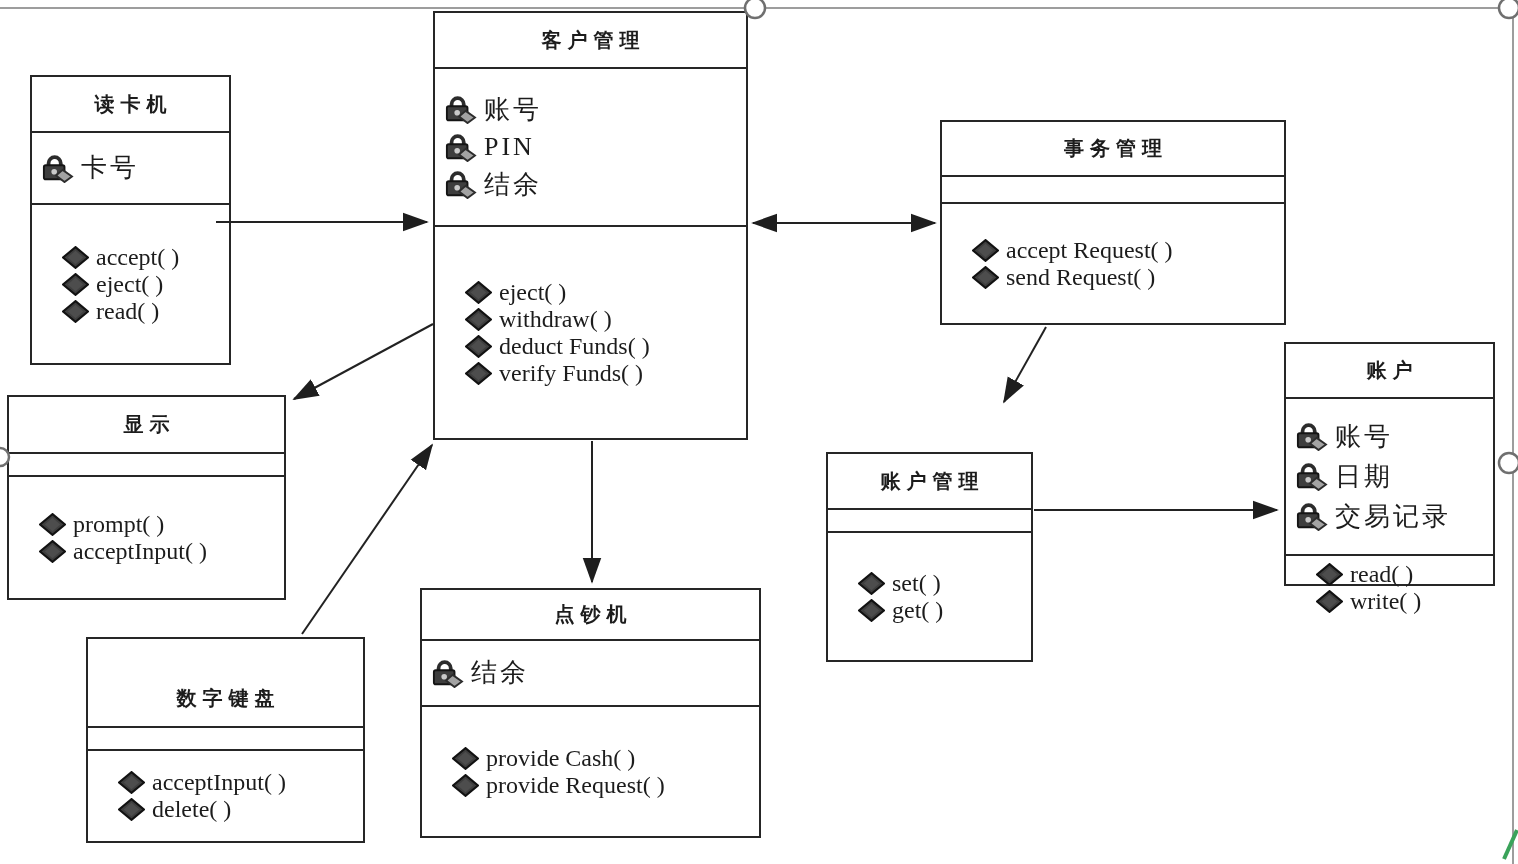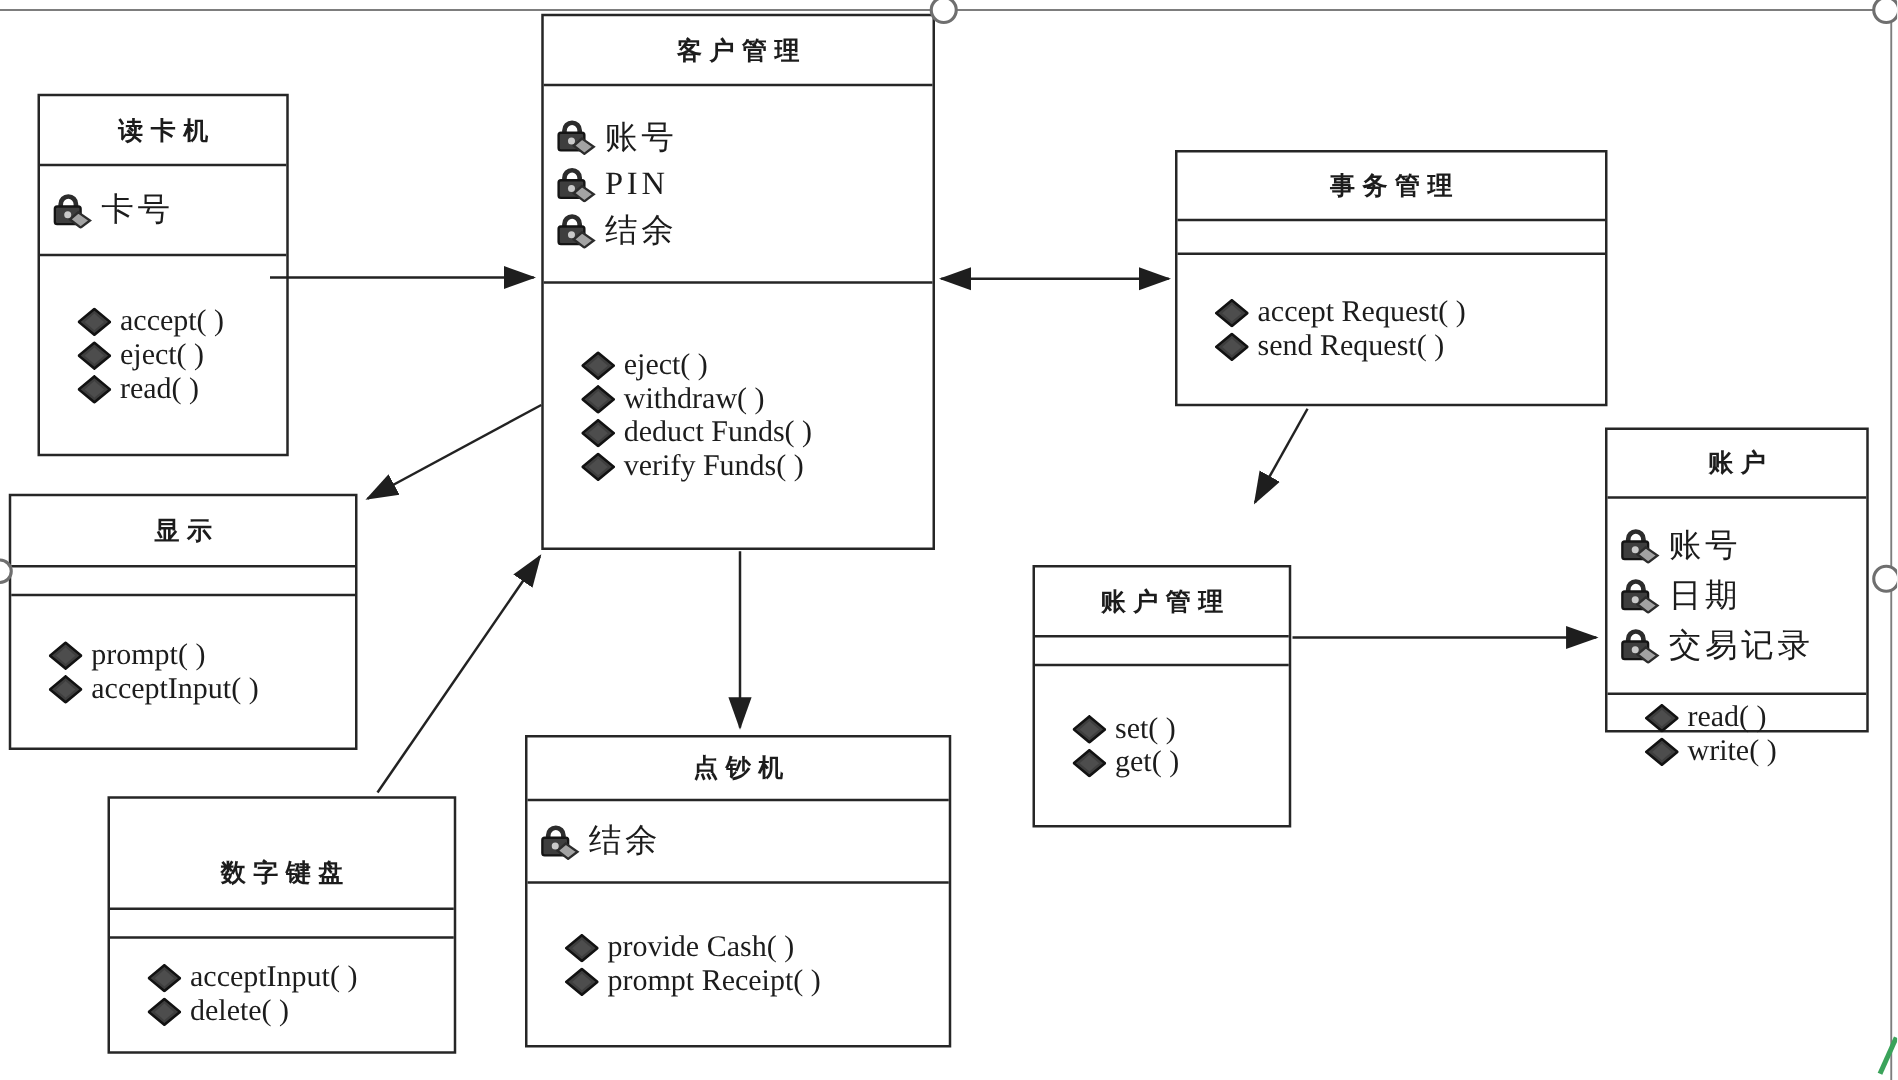--- a/index.html
+++ b/index.html
@@ -235,21 +235,21 @@
       <div class="member">
         <svg class="mi" width="27" height="23">
             <use href="#sym-diamond"></use>
           </svg>
         <span class="mtext">provide Cash( )</span>
       </div>
       <div class="member">
         <svg class="mi" width="27" height="23">
             <use href="#sym-diamond"></use>
           </svg>
-        <span class="mtext">prompt Receipt( )</span>
+        <span class="mtext">provide Request( )</span>
       </div>
     </div>
   </div>
 
   <div class="uml-class" id="cls-account-management">
     <div class="cls-title">账户管理</div>
     <div class="cls-attrs"></div>
     <div class="cls-methods">
       <div class="member">
         <svg class="mi" width="27" height="23">

